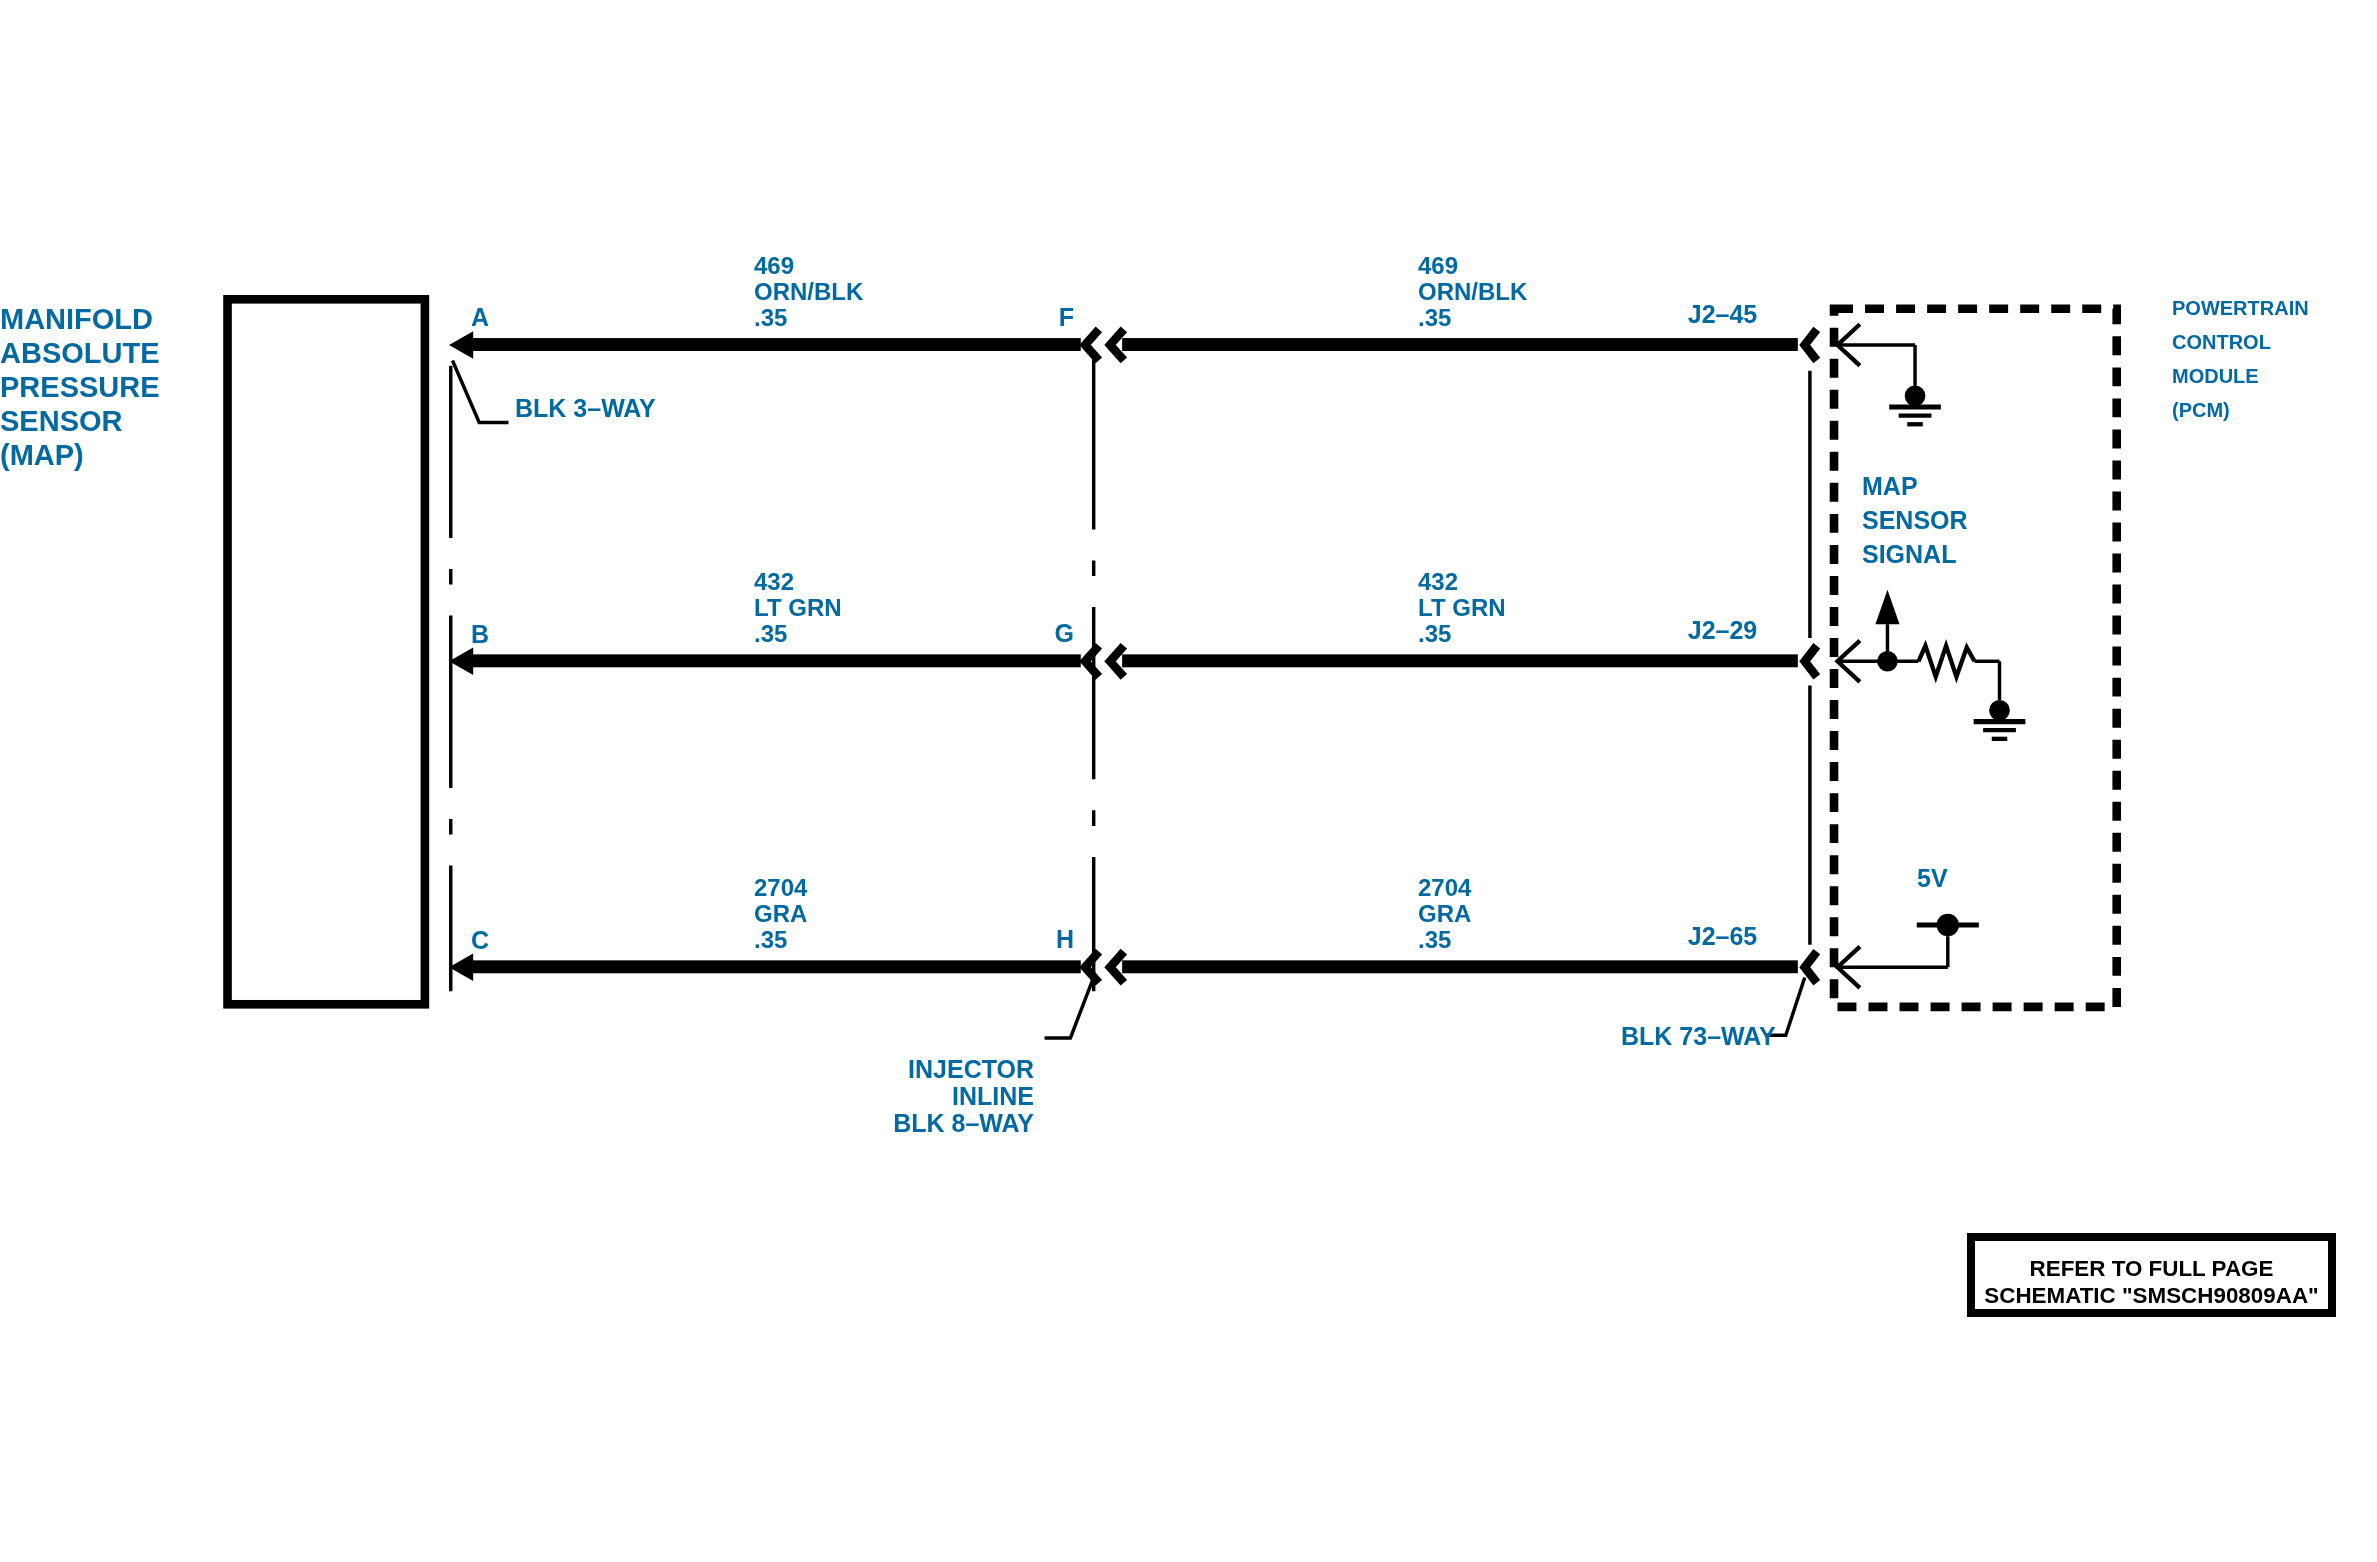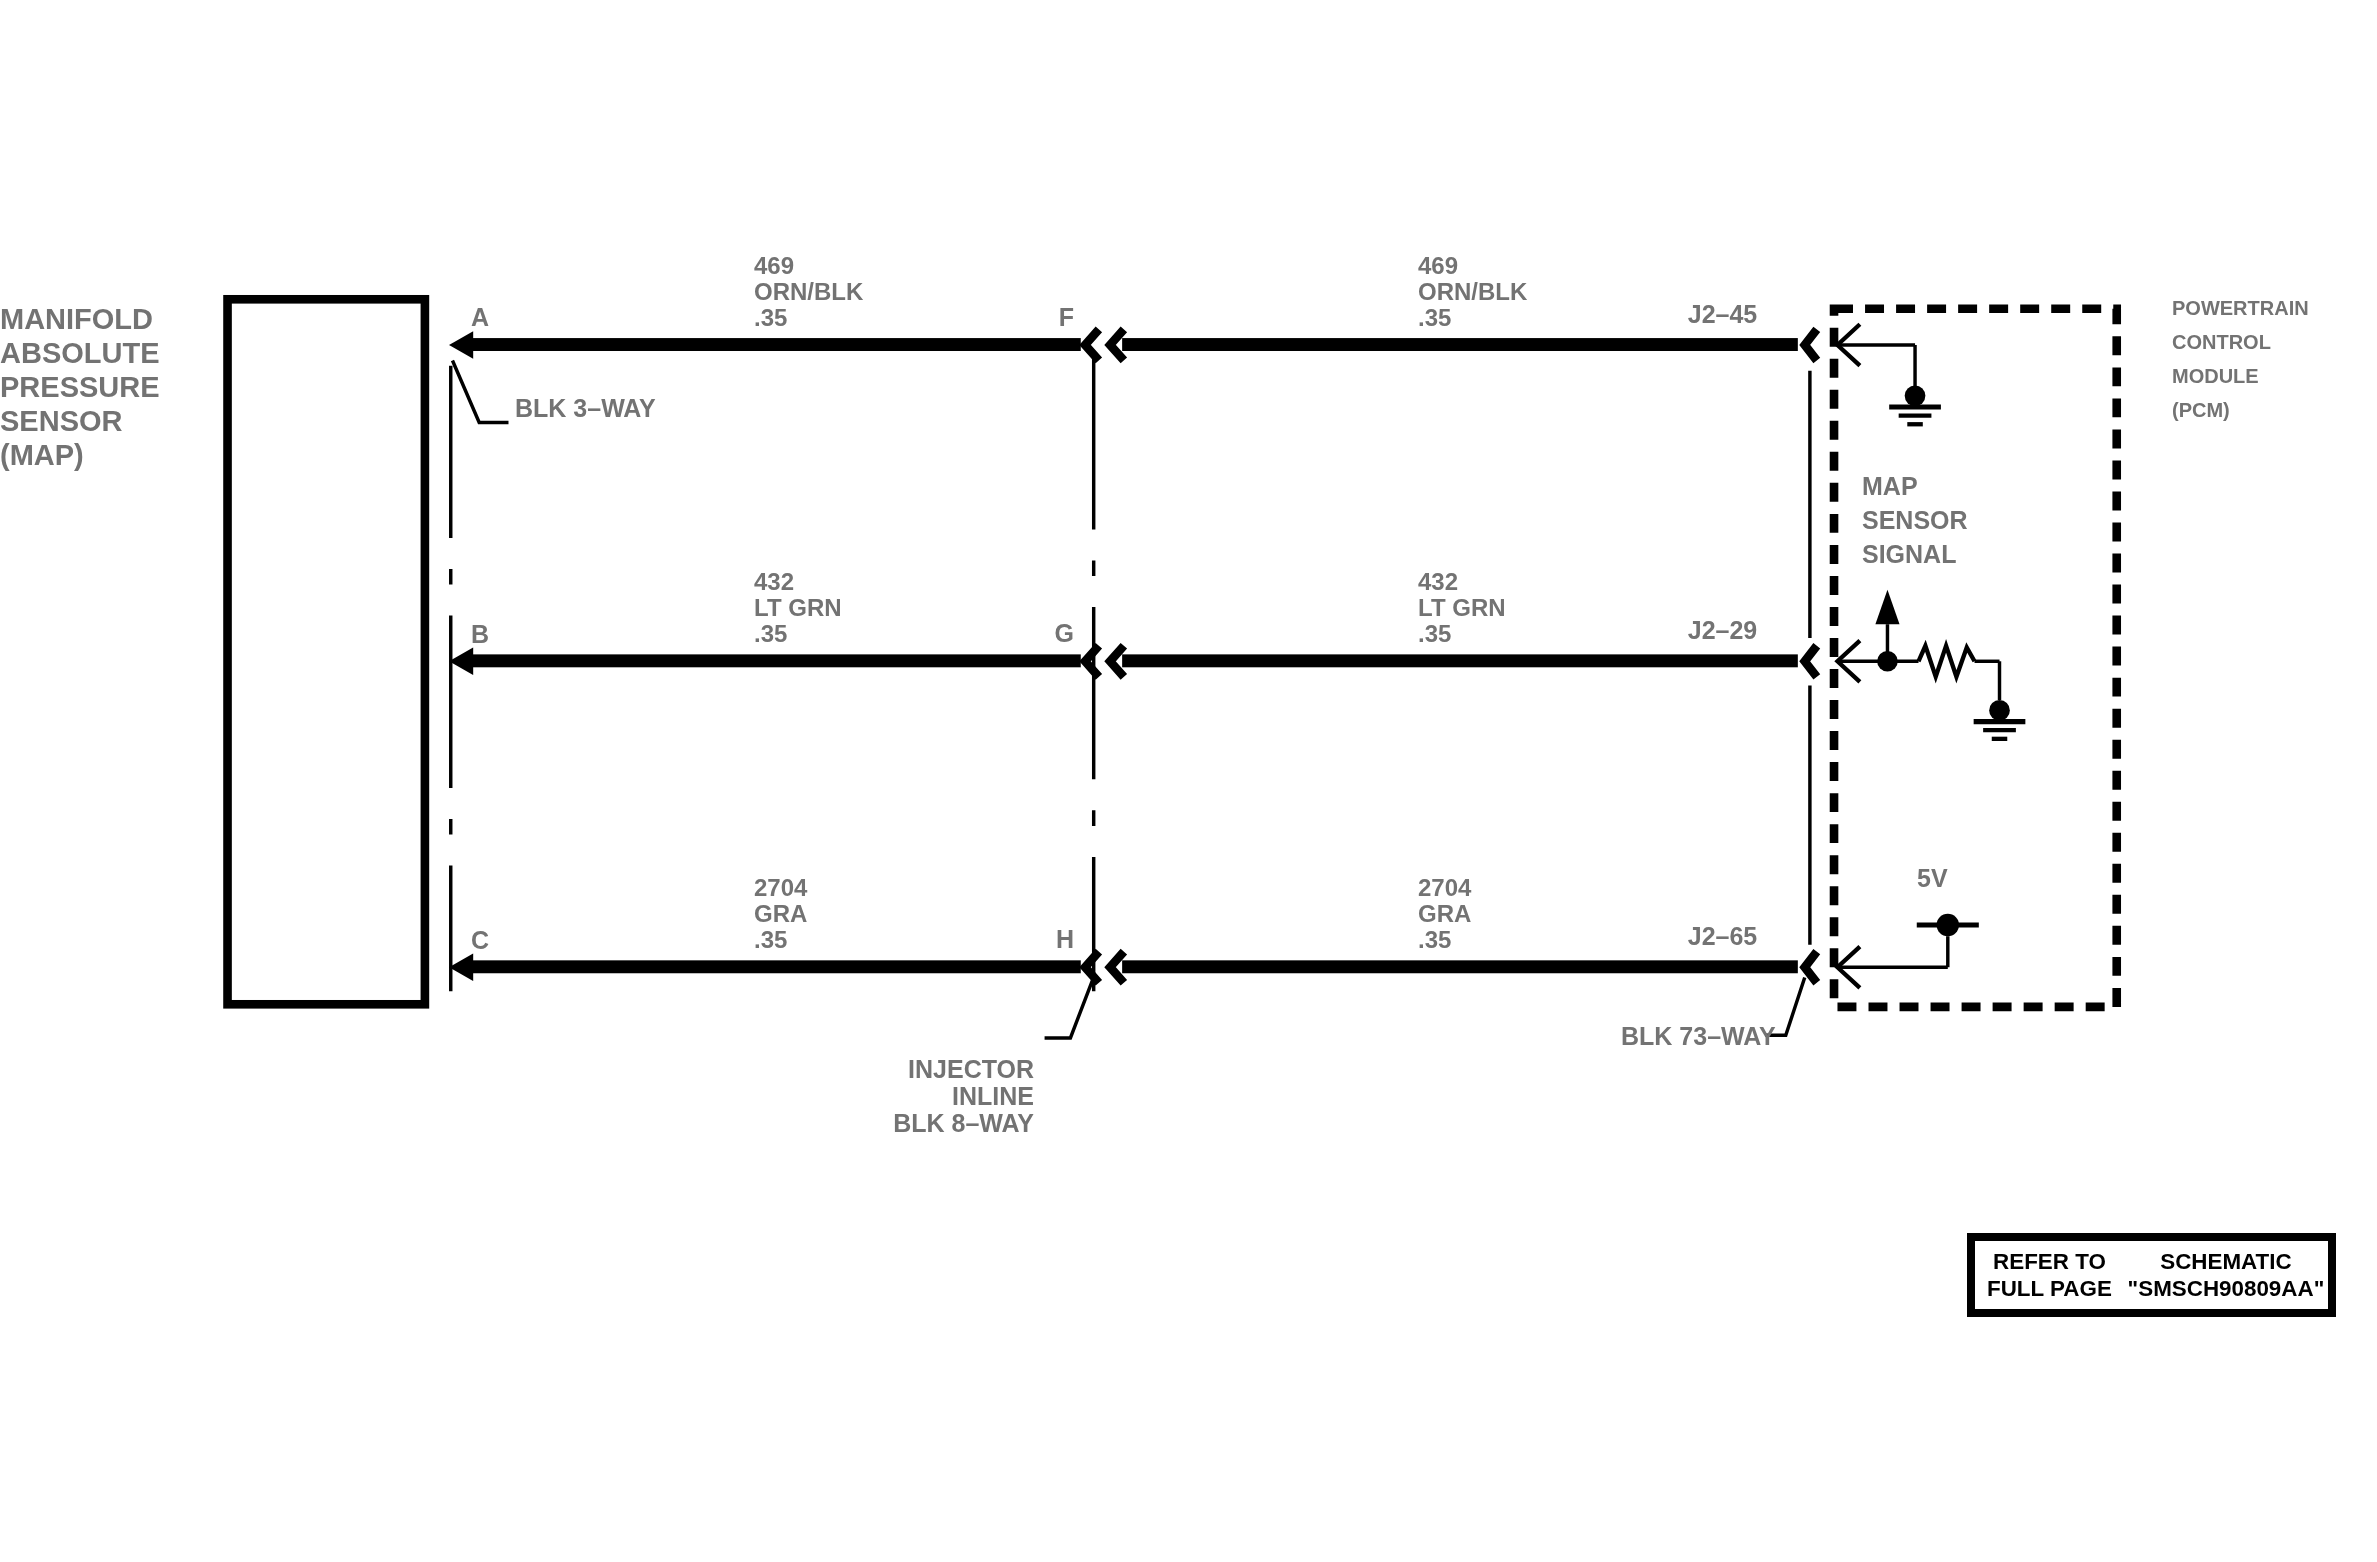--- a/index.html
+++ b/index.html
@@ -5,36 +5,36 @@
   html,body{margin:0;padding:0;background:#fff;}
   .canvas{
     position:relative;
     width:2377px;height:1563px;
     background:#ffffff;
     font-family:"Liberation Sans", sans-serif;
     color:#000;
     overflow:hidden;
   }
   .canvas svg{position:absolute;left:0;top:0;}
-  .t{position:absolute;font-weight:bold;white-space:nowrap;color:#737373;}
+  .t{position:absolute;font-weight:bold;white-space:nowrap;color:#0369a1;}
   .stack div{white-space:nowrap;}
   .sensor-label{left:0px;top:302px;width:198px;text-align:left;font-size:29px;line-height:34px;}
   .pcm-label{left:2148px;top:291px;font-size:20px;line-height:34px;margin-left:24px;}
   .pin{font-size:25px;}
   .pcm-pin{font-size:25px;width:129px;text-align:center;}
   .info{font-size:24px;line-height:26px;}
   .blk3way{left:515px;top:394px;font-size:25px;}
   .injector{left:862px;top:1056px;width:172px;text-align:right;font-size:25px;line-height:27px;}
   .blk73way{left:1621px;top:1022px;width:140px;text-align:right;font-size:25px;}
   .signal{left:1862px;top:469px;font-size:25px;line-height:34px;}
   .fivev{left:1917px;top:864px;width:62px;font-size:25px;}
   .note-box{
     position:absolute;left:1967px;top:1233px;width:369px;height:84px;
     border:8.6px solid #000;box-sizing:border-box;
-    display:flex;flex-direction:row;align-items:center;justify-content:flex-end;
+    display:flex;flex-direction:column;align-items:center;justify-content:flex-end;
     font-weight:bold;font-size:22.4px;line-height:27px;text-align:center;
   }
 </style>
 </head>
 <body>
 
 <div class="canvas">
 
   <svg width="2377" height="1563" viewBox="0 0 2758 1813">
 

